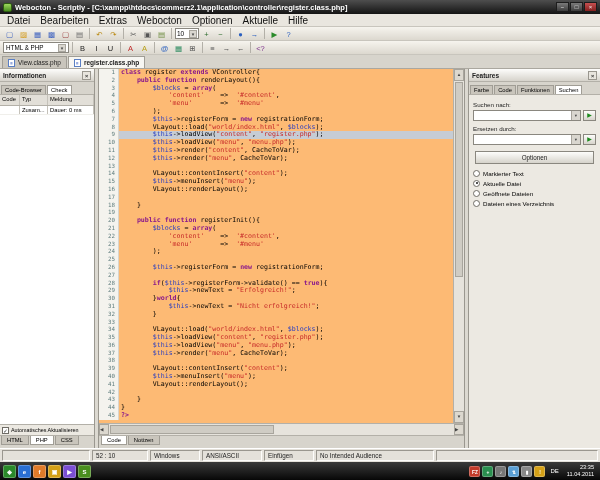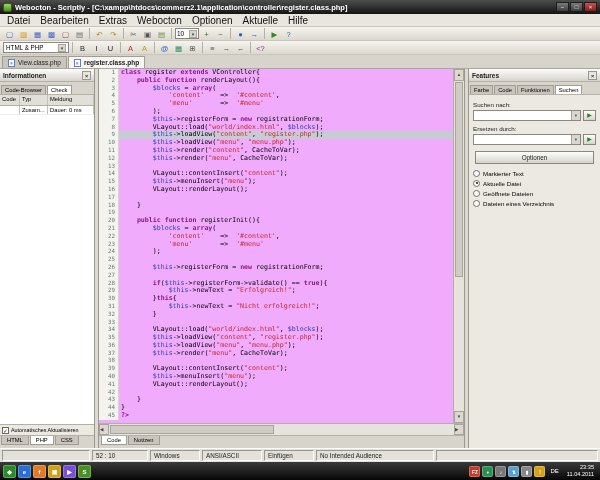--- a/index.html
+++ b/index.html
@@ -49,21 +49,21 @@
   .grid-row{display:flex;border-bottom:1px solid #f0efeb;}
   .auto-refresh{flex:0 0 11px;display:flex;align-items:center;gap:2px;font-size:5.4px;padding:0 2px;border-top:1px solid #b3b0a8;background:#ece9e2;white-space:nowrap;overflow:hidden;}
   .checkbox{width:7px;height:7px;flex:0 0 7px;background:#fff;border:1px solid #6f6c66;font-size:5.5px;line-height:6px;text-align:center;color:#1a1a1a;}
   .bottom-tabs{flex:0 0 13px;display:flex;align-items:flex-start;background:#d7d4cc;padding:0 1px 1px;gap:1px;border-top:1px solid #b3b0a8;}
   .btab{font-size:5.8px;padding:1px 5px;background:#c9c5bc;border:1px solid #a09d95;border-top:none;}
   .btab.active{background:#fff;}
 
   
   .editor-col{flex:1;display:flex;flex-direction:column;min-width:0;background:#fff;border-left:1px solid #9a978f;border-right:1px solid #9a978f;}
   .editor-body{flex:1;display:flex;min-height:0;}
-  .code-area{flex:1;overflow:hidden;background:#f0abfc;}
+  .code-area{flex:1;overflow:hidden;background:#fdba74;}
   .code-line{display:flex;height:7.8px;line-height:7.8px;font-family:"DejaVu Sans Mono",monospace;font-size:6.6px;white-space:pre;}
   .ln{flex:0 0 20px;text-align:right;padding-right:3px;color:#5f7d7d;background:#f4f3ee;border-right:1px solid #d8d5cd;font-size:5.8px;}
   .code-text{flex:1;padding-left:2px;overflow:hidden;}
   .code-line.hl .code-text{background:#c6ccd4;}
   .tk-k{color:#8b1a8b;font-weight:bold;}
   .tk-v{color:#2b3fc0;}
   .tk-s{color:#c62828;}
   .tk-p{color:#000;}
   .vscroll{flex:0 0 11px;background:#e6e3dc;border-left:1px solid #b3b0a8;display:flex;flex-direction:column;align-items:stretch;font-size:4.5px;text-align:center;color:#444;}
   .scroll-btn{flex:0 0 10px;line-height:10px;background:#dcd8cf;border:1px solid #a8a59d;}
@@ -253,21 +253,21 @@
             <div class="code-line"><span class="ln">20</span><span class="code-text"><span class="tk-p">    </span><span class="tk-k">public function </span><span class="tk-p">registerInit(){</span></span></div>
             <div class="code-line"><span class="ln">21</span><span class="code-text"><span class="tk-p">        </span><span class="tk-v">$blocks</span><span class="tk-p"> = </span><span class="tk-k">array</span><span class="tk-p">(</span></span></div>
             <div class="code-line"><span class="ln">22</span><span class="code-text"><span class="tk-p">            </span><span class="tk-s">'content'</span><span class="tk-p">    =&gt;  </span><span class="tk-s">'#content'</span><span class="tk-p">,</span></span></div>
             <div class="code-line"><span class="ln">23</span><span class="code-text"><span class="tk-p">            </span><span class="tk-s">'menu'</span><span class="tk-p">       =&gt;  </span><span class="tk-s">'#menu'</span></span></div>
             <div class="code-line"><span class="ln">24</span><span class="code-text"><span class="tk-p">        );</span></span></div>
             <div class="code-line"><span class="ln">25</span><span class="code-text"></span></div>
             <div class="code-line"><span class="ln">26</span><span class="code-text"><span class="tk-p">        </span><span class="tk-v">$this</span><span class="tk-p">-&gt;registerForm = </span><span class="tk-k">new </span><span class="tk-p">registrationForm;</span></span></div>
             <div class="code-line"><span class="ln">27</span><span class="code-text"></span></div>
             <div class="code-line"><span class="ln">28</span><span class="code-text"><span class="tk-p">        </span><span class="tk-k">if</span><span class="tk-p">(</span><span class="tk-v">$this</span><span class="tk-p">-&gt;registerForm-&gt;validate() == </span><span class="tk-k">true</span><span class="tk-p">){</span></span></div>
             <div class="code-line"><span class="ln">29</span><span class="code-text"><span class="tk-p">            </span><span class="tk-v">$this</span><span class="tk-p">-&gt;newText = </span><span class="tk-s">"Erfolgreich!"</span><span class="tk-p">;</span></span></div>
-            <div class="code-line"><span class="ln">30</span><span class="code-text"><span class="tk-p">        }</span><span class="tk-k">this</span><span class="tk-p">{</span></span></div>
+            <div class="code-line"><span class="ln">30</span><span class="code-text"><span class="tk-p">        }</span><span class="tk-k">world</span><span class="tk-p">{</span></span></div>
             <div class="code-line"><span class="ln">31</span><span class="code-text"><span class="tk-p">            </span><span class="tk-v">$this</span><span class="tk-p">-&gt;newText = </span><span class="tk-s">"Nicht erfolgreich!"</span><span class="tk-p">;</span></span></div>
             <div class="code-line"><span class="ln">32</span><span class="code-text"><span class="tk-p">        }</span></span></div>
             <div class="code-line"><span class="ln">33</span><span class="code-text"></span></div>
             <div class="code-line"><span class="ln">34</span><span class="code-text"><span class="tk-p">        VLayout::load(</span><span class="tk-s">"world/index.html"</span><span class="tk-p">, </span><span class="tk-v">$blocks</span><span class="tk-p">);</span></span></div>
             <div class="code-line"><span class="ln">35</span><span class="code-text"><span class="tk-p">        </span><span class="tk-v">$this</span><span class="tk-p">-&gt;loadView(</span><span class="tk-s">"content"</span><span class="tk-p">, </span><span class="tk-s">"register.php"</span><span class="tk-p">);</span></span></div>
             <div class="code-line"><span class="ln">36</span><span class="code-text"><span class="tk-p">        </span><span class="tk-v">$this</span><span class="tk-p">-&gt;loadView(</span><span class="tk-s">"menu"</span><span class="tk-p">, </span><span class="tk-s">"menu.php"</span><span class="tk-p">);</span></span></div>
             <div class="code-line"><span class="ln">37</span><span class="code-text"><span class="tk-p">        </span><span class="tk-v">$this</span><span class="tk-p">-&gt;render(</span><span class="tk-s">"menu"</span><span class="tk-p">, CacheToVar);</span></span></div>
             <div class="code-line"><span class="ln">38</span><span class="code-text"></span></div>
             <div class="code-line"><span class="ln">39</span><span class="code-text"><span class="tk-p">        VLayout::contentInsert(</span><span class="tk-s">"content"</span><span class="tk-p">);</span></span></div>
             <div class="code-line"><span class="ln">40</span><span class="code-text"><span class="tk-p">        </span><span class="tk-v">$this</span><span class="tk-p">-&gt;menuInsert(</span><span class="tk-s">"menu"</span><span class="tk-p">);</span></span></div>

